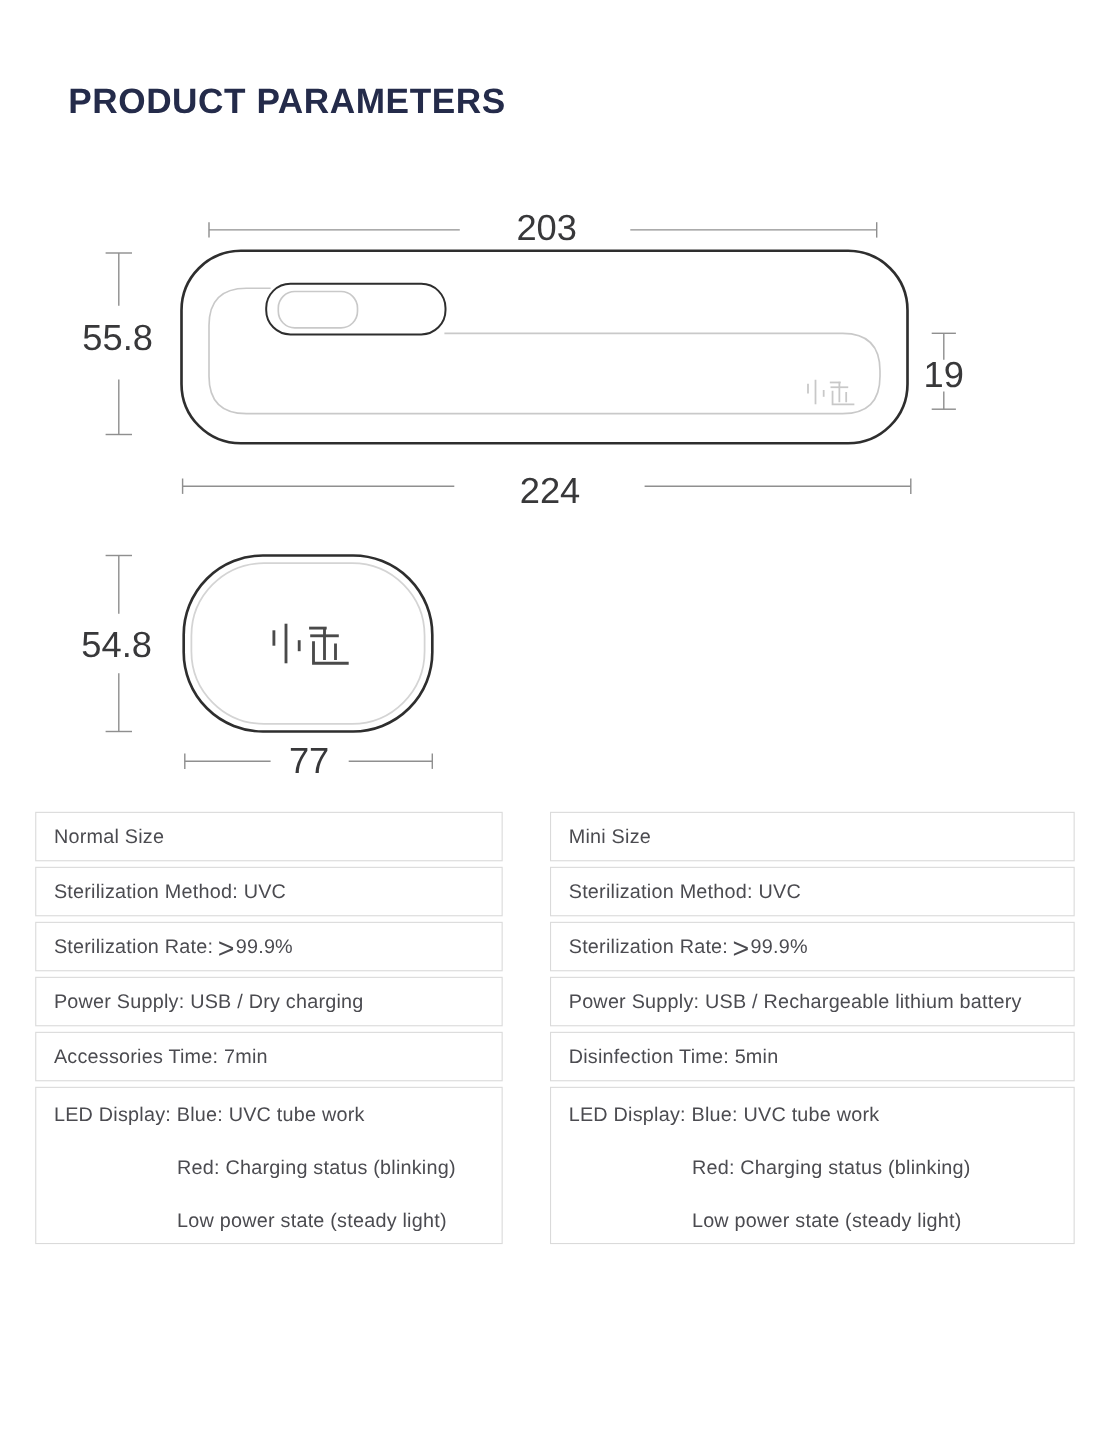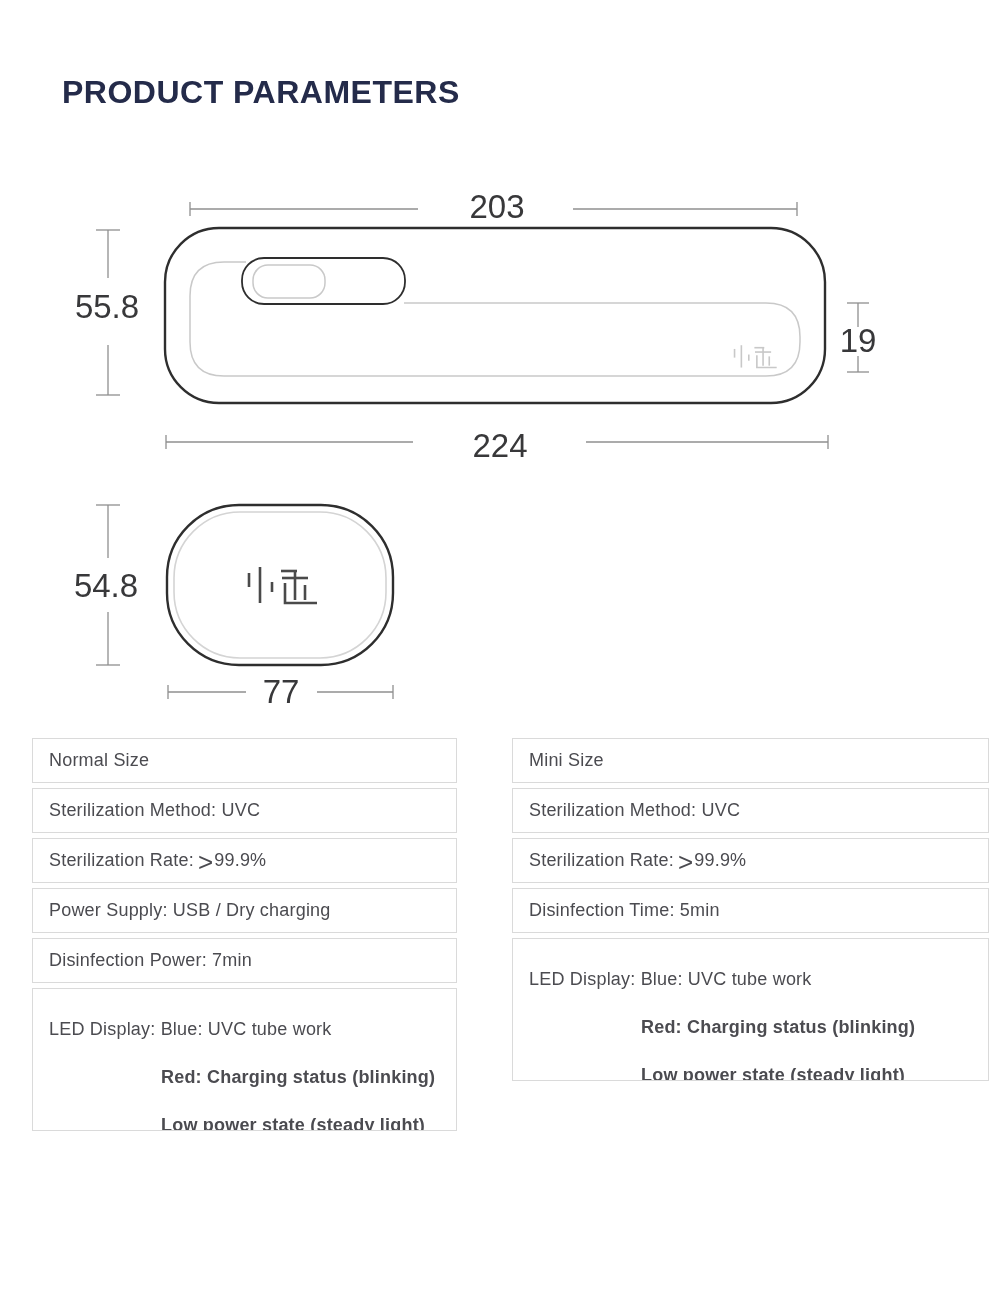--- a/index.html
+++ b/index.html
@@ -18,30 +18,30 @@
   svg .gray-line{fill:none;stroke:#c9c9c9;stroke-width:1.5;}
   svg .gray-line-light{fill:none;stroke:#d4d4d4;stroke-width:1.6;}
   svg .dim{stroke:#8f8f8f;stroke-width:1.3;}
   svg .dim-text{fill:#38383a;font-size:33px;font-family:"Liberation Sans","DejaVu Sans",sans-serif;}
   svg .logo{fill:none;stroke-linecap:butt;}
   svg .logo-light{stroke:#c8c8c8;stroke-width:2.6;}
   svg .logo-dark{stroke:#4a4a4a;stroke-width:2.6;}
 
   .spec-table{position:absolute;top:738px;display:flex;flex-direction:column;gap:5px;}
   #table-normal{left:32px;width:425px;}
-  #table-mini{left:512px;width:477px;}
+  #table-mini{left:500px;width:477px;}
   .spec-row{
     box-sizing:border-box;border:1px solid #dadada;background:#fff;
     height:45px;display:flex;align-items:center;
     padding:0 12px 0 16px;
     font-size:18px;letter-spacing:.2px;color:#4b4b50;white-space:nowrap;overflow:hidden;
   }
-  .spec-row.led{height:143px;display:block;padding:16px 12px 0 16px;}
+  .spec-row.led{height:143px;display:block;padding:0 12px 0 16px;}
   .led-line{height:48px;line-height:48px;}
-  .led-line.indent{padding-left:112px;font-weight:bold;}
+  .led-line.indent{padding-left:112px;}
   .gt{font-size:26px;line-height:1;margin:0 1px 0 4px;position:relative;top:1px;}
 </style>
 </head>
 <body>
 
 <div class="page-title">PRODUCT PARAMETERS</div>
 
 <svg class="diagram" viewBox="0 0 1000 1306">
   <defs>
     <g id="xiaoda-logo-shape">
@@ -122,35 +122,36 @@
 
 <div id="table-normal" class="spec-table">
   <div class="spec-row">Normal Size</div>
   <div class="spec-row">Sterilization Method: UVC</div>
   <div class="spec-row">
     <span>Sterilization Rate: </span>
     <span class="gt">&gt;</span>
     <span>99.9%</span>
   </div>
   <div class="spec-row">Power Supply: USB / Dry charging</div>
-  <div class="spec-row">Disinfection Power: 7min</div>
+  <div class="spec-row">Accessories Time: 7min</div>
   <div class="spec-row led">
     <div class="led-line">LED Display: Blue: UVC tube work</div>
     <div class="led-line indent">Red: Charging status (blinking)</div>
     <div class="led-line indent">Low power state (steady light)</div>
   </div>
 </div>
 
 <div id="table-mini" class="spec-table">
   <div class="spec-row">Mini Size</div>
   <div class="spec-row">Sterilization Method: UVC</div>
   <div class="spec-row">
     <span>Sterilization Rate: </span>
     <span class="gt">&gt;</span>
     <span>99.9%</span>
   </div>
+  <div class="spec-row">Power Supply: USB / Rechargeable lithium battery</div>
   <div class="spec-row">Disinfection Time: 5min</div>
   <div class="spec-row led">
     <div class="led-line">LED Display: Blue: UVC tube work</div>
     <div class="led-line indent">Red: Charging status (blinking)</div>
     <div class="led-line indent">Low power state (steady light)</div>
   </div>
 </div>
 
 </body></html>

